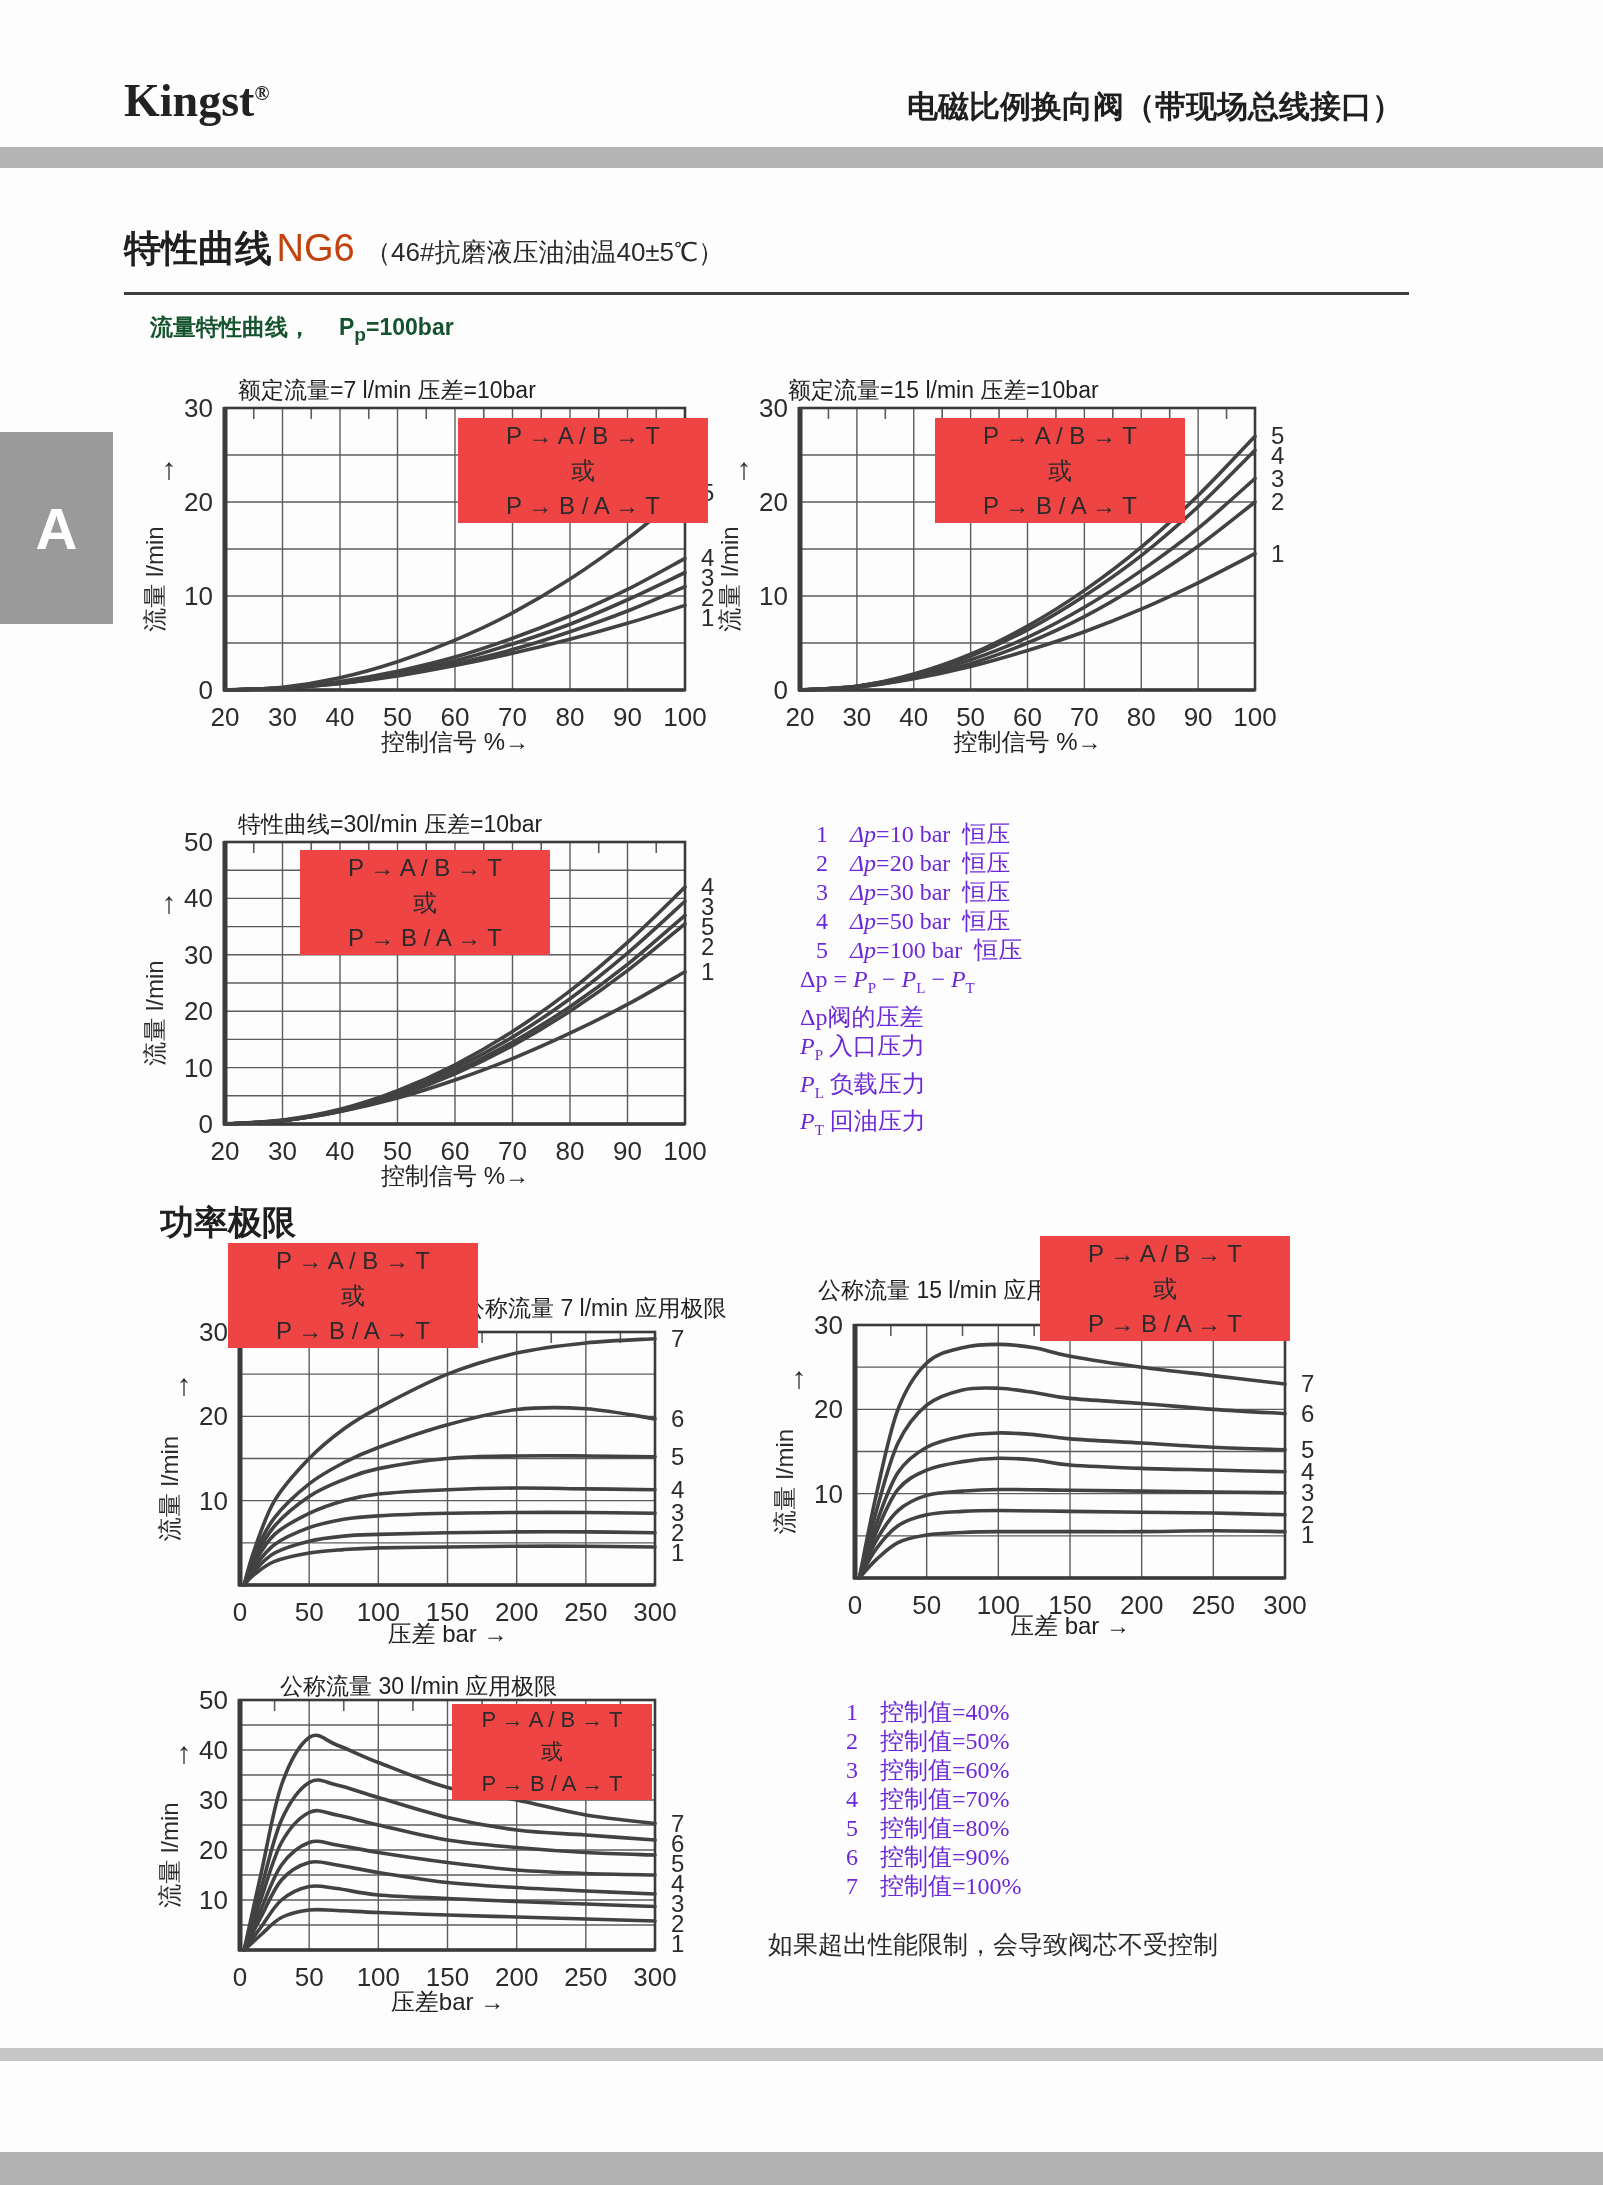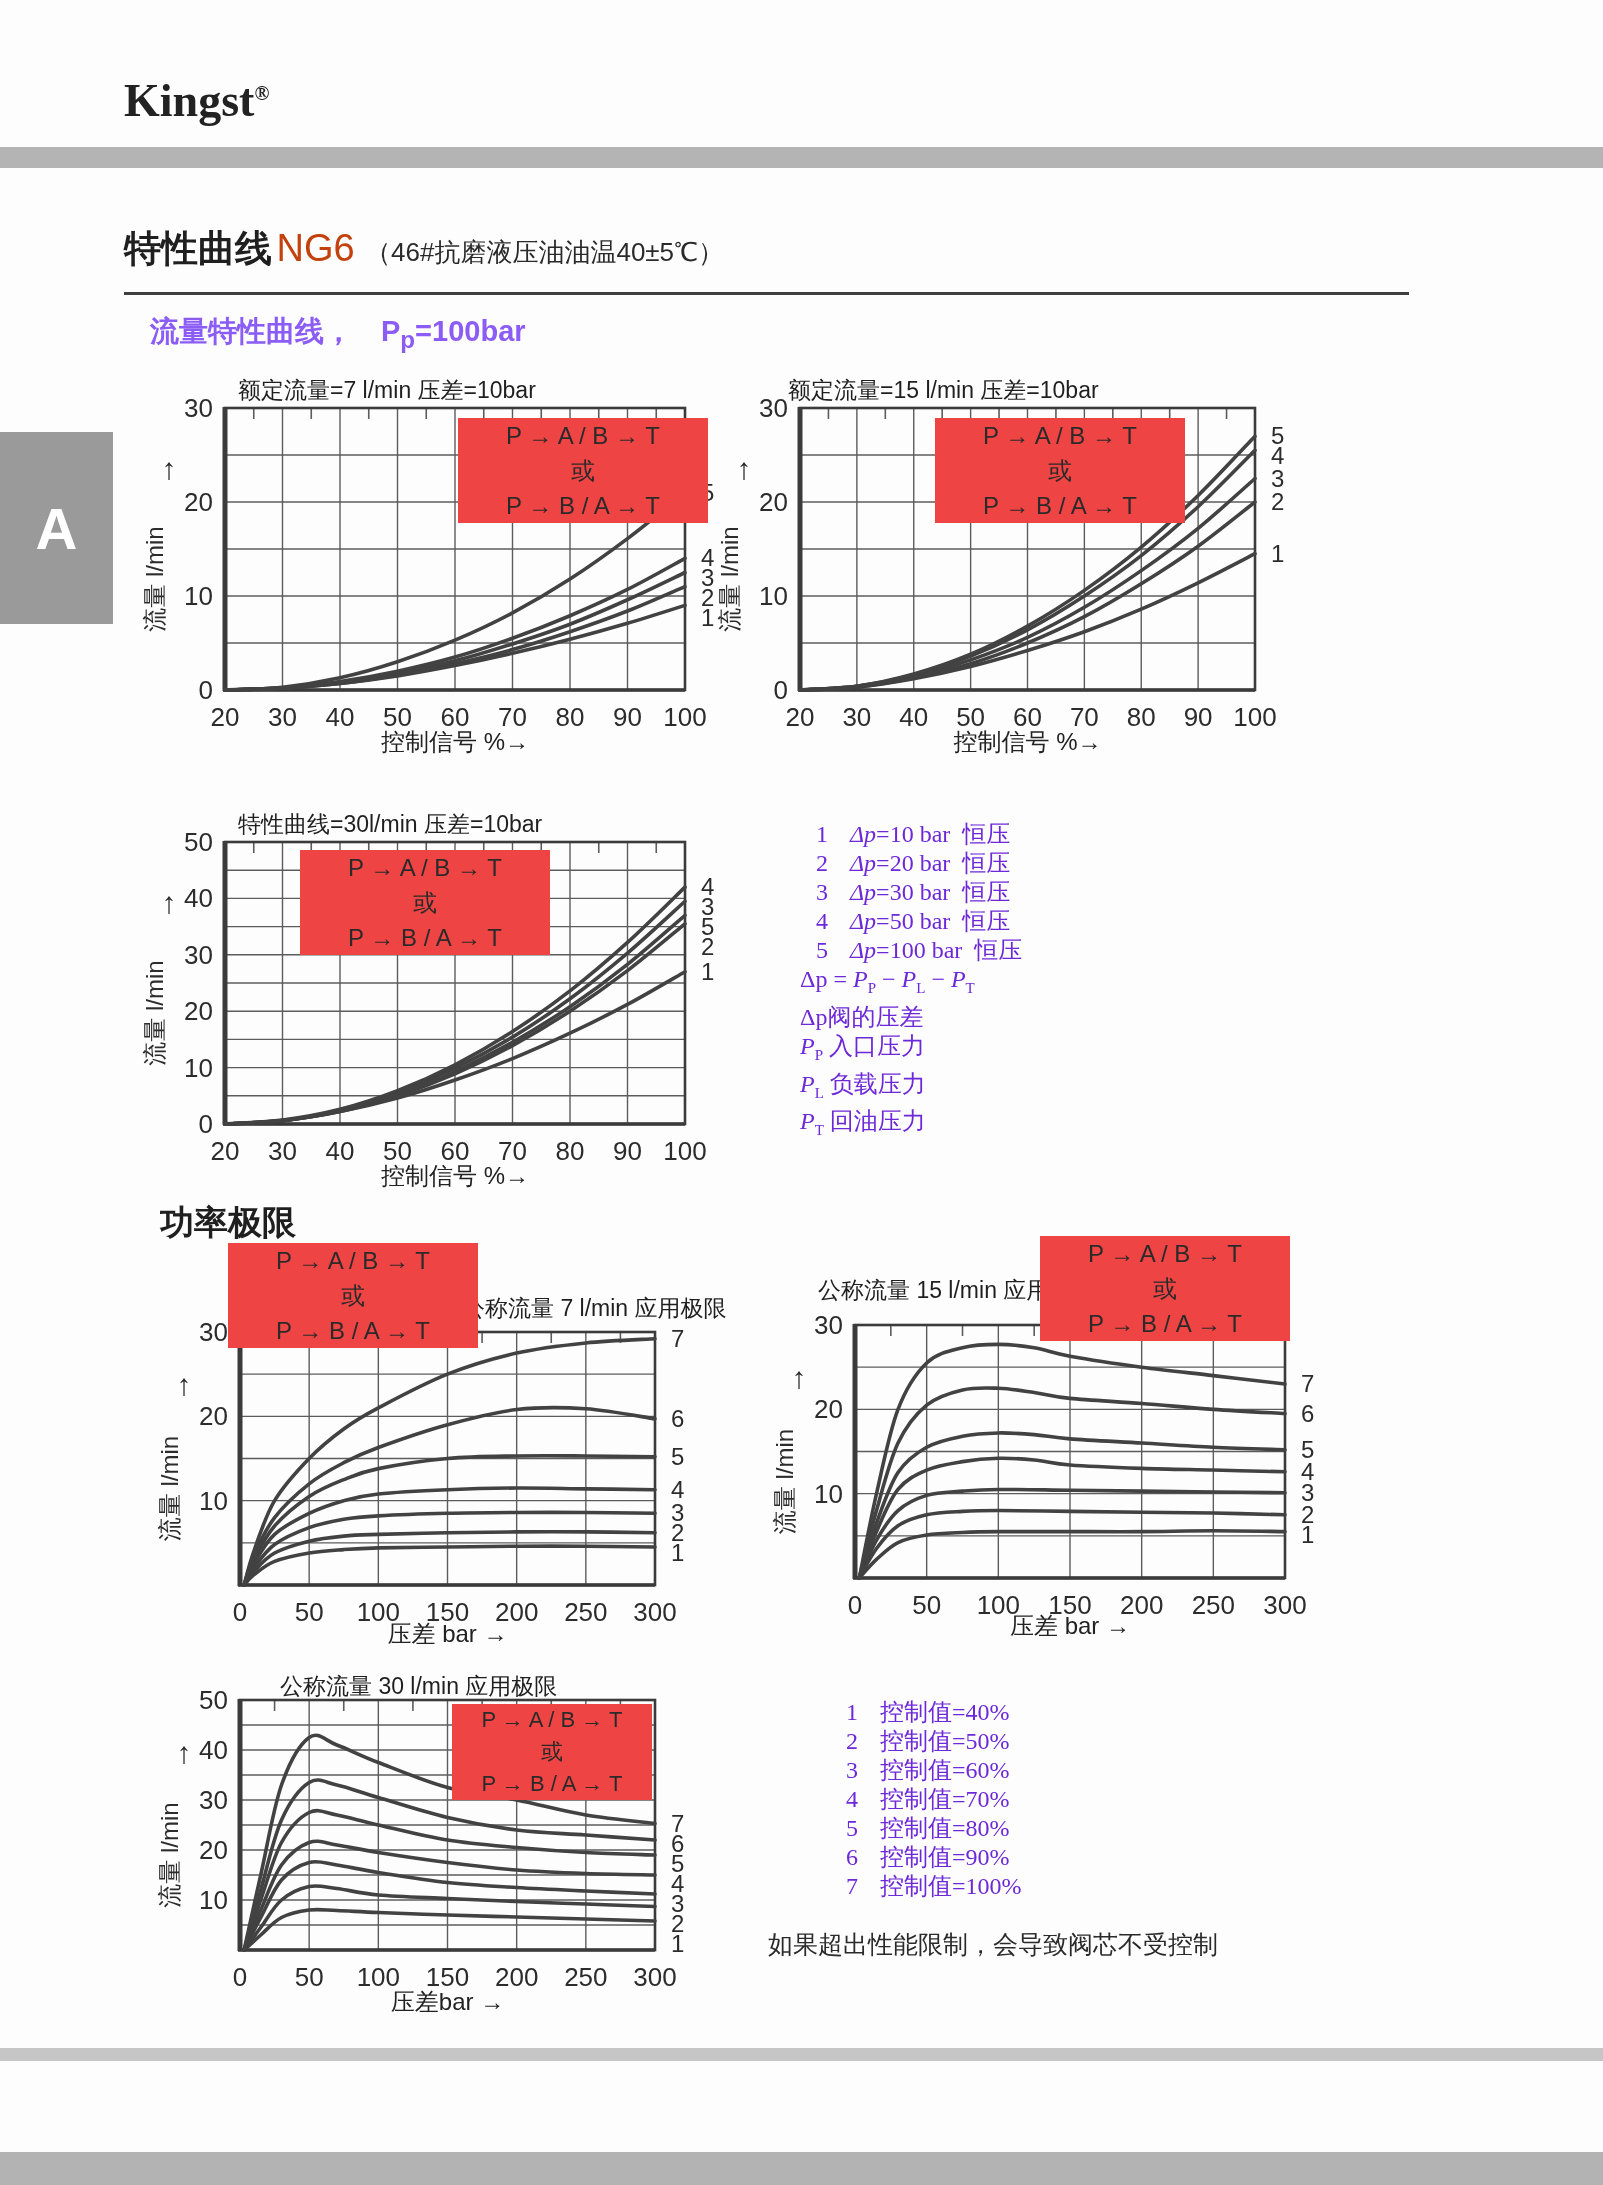--- a/index.html
+++ b/index.html
@@ -11,21 +11,21 @@
   #header-title{right:200px;top:86px;font-size:31px;font-weight:bold;color:#1f1f1f;}
   #header-band{left:0;top:147px;width:1603px;height:21px;background:#b4b4b4;}
   #sidebar-tab{left:0;top:432px;width:113px;height:192px;background:#9a9a9a;
                display:flex;align-items:center;justify-content:center;}
   #sidebar-tab span{color:#fff;font-size:58px;font-weight:bold;}
   #section-title{left:124px;top:224px;}
   #section-title .t1{font-size:37px;font-weight:bold;color:#1f1f1f;}
   #section-title .t2{font-size:38px;font-weight:normal;color:#c2410c;}
   #section-title .t3{font-size:26px;color:#2a2a2a;margin-left:6px;}
   #section-rule{left:124px;top:292px;width:1285px;height:3px;background:#3f3f3f;}
-  #subtitle{left:150px;top:312px;font-size:29px;font-weight:bold;color:#8b5cf6;}
+  #subtitle{left:150px;top:312px;font-size:23px;font-weight:bold;color:#14532d;}
   #subtitle .gap{display:inline-block;width:28px;}
   #power-title{left:160px;top:1200px;font-size:34px;font-weight:bold;color:#1f1f1f;}
   .chart-title{font-size:23px;font-weight:normal;color:#1f1f1f;white-space:pre;margin-top:17px;}
   #title-0{left:238px;top:358px;} #title-1{left:788px;top:358px;} #title-2{left:238px;top:792px;}
   #title-3{left:462px;top:1276px;} #title-4{left:818px;top:1258px;} #title-5{left:280px;top:1654px;}
   .ann{width:250px;text-align:center;font-size:24px;line-height:35px;color:#2a2a2a;background:#ef4444;}
   #ann-0{left:458px;top:418px;} #ann-1{left:935px;top:418px;} #ann-2{left:300px;top:850px;}
   #ann-3{left:228px;top:1243px;} #ann-4{left:1040px;top:1236px;}
   #ann-5{left:452px;top:1704px;width:200px;font-size:22px;line-height:32px;}
   .xlabel{font-size:24px;color:#222;text-align:center;white-space:pre;}
@@ -337,20 +337,21 @@
       <text x="671" y="1831.5" fill="#2c2c2c" font-size="24" text-anchor="start">7</text>
       <text x="671" y="1851.5" fill="#2c2c2c" font-size="24" text-anchor="start">6</text>
       <text x="671" y="1871.5" fill="#2c2c2c" font-size="24" text-anchor="start">5</text>
       <text x="671" y="1891.5" fill="#2c2c2c" font-size="24" text-anchor="start">4</text>
       <text x="671" y="1911.5" fill="#2c2c2c" font-size="24" text-anchor="start">3</text>
       <text x="671" y="1931.5" fill="#2c2c2c" font-size="24" text-anchor="start">2</text>
       <text x="671" y="1951.5" fill="#2c2c2c" font-size="24" text-anchor="start">1</text>
     </svg>
 
   <div id="brand" class="abs"><span>Kingst</span><sup>®</sup></div>
+  <div id="header-title" class="abs">电磁比例换向阀（带现场总线接口）</div>
   <div id="header-band" class="abs"></div>
 
   <div id="sidebar-tab" class="abs">
     <span>A</span>
   </div>
 
   <div id="section-title" class="abs">
     <span class="t1">特性曲线</span>
     <span class="t2">NG6</span>
     <span class="t3">（46#抗磨液压油油温40±5℃）</span>

